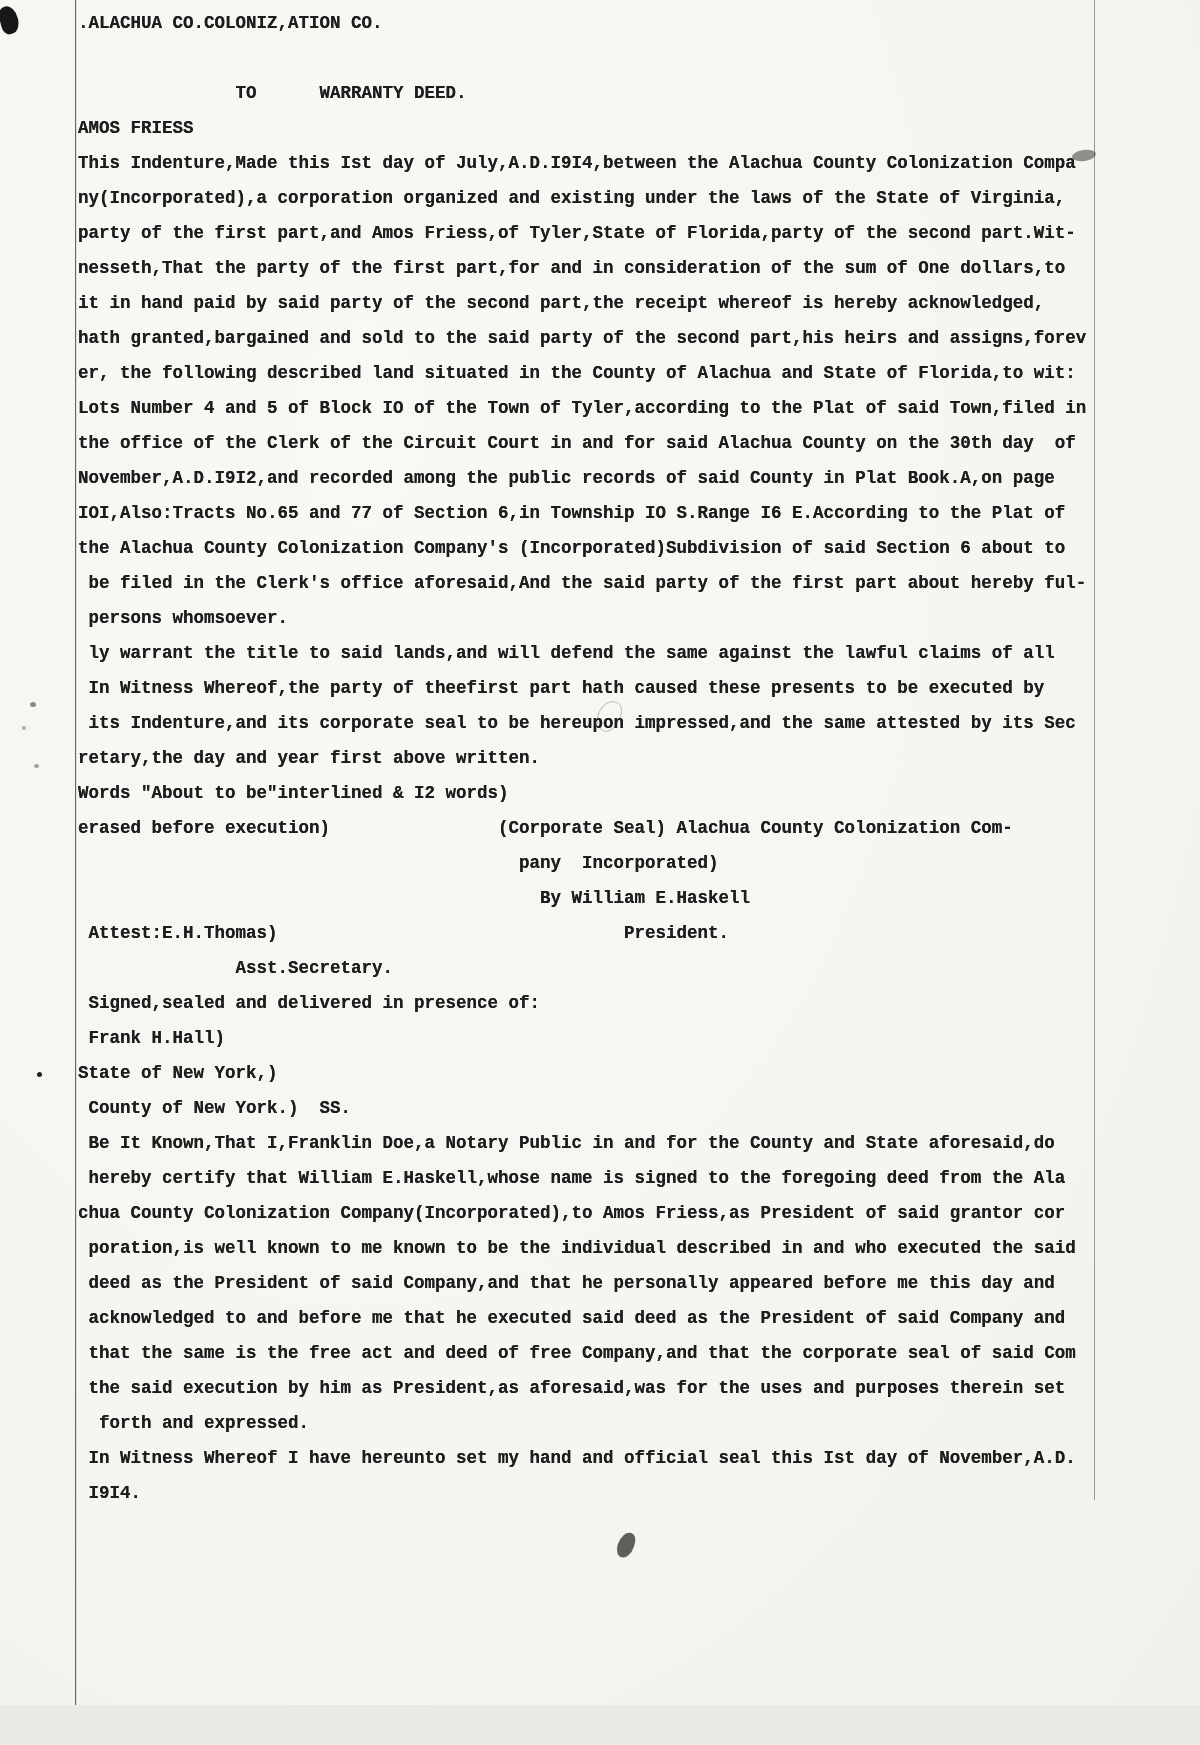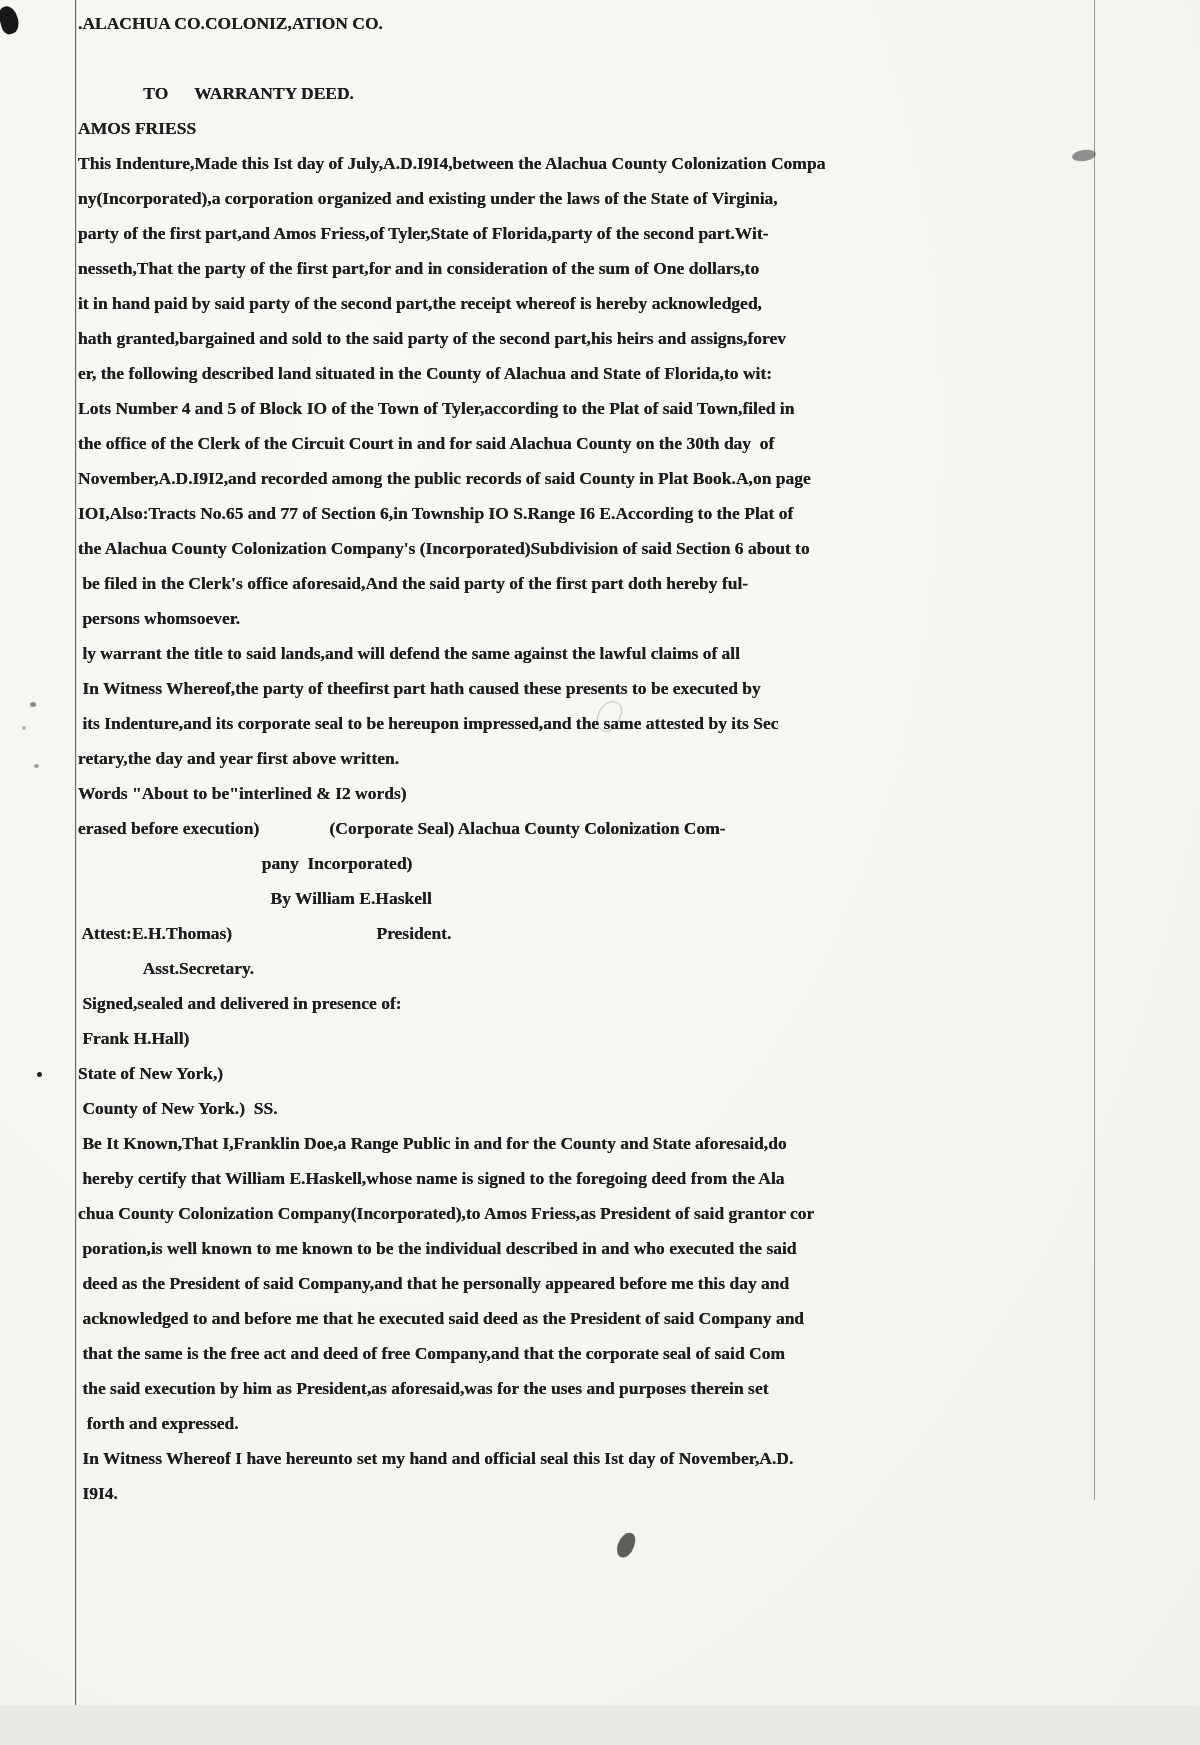--- a/index.html
+++ b/index.html
@@ -8,21 +8,20 @@
     height: 1745px;
     font-family: "Liberation Mono", "DejaVu Sans Mono", monospace;
     background: #e9e9e5;
   }
   .page {
     position: relative;
     width: 1200px;
     height: 1705px;
     background: radial-gradient(ellipse at 30% 25%, #f8f8f5 0%, #f5f5f1 55%, #f1f1ec 100%);
     overflow: hidden;
-    font-family: Liberation Serif, serif;
   }
   .rule { position: absolute; }
   .rule-left {
     left: 75px; top: 0;
     width: 1px; height: 1712px;
     background: rgba(55,55,55,0.75);
     box-shadow: 1px 0 0 rgba(55,55,55,0.12);
   }
   .rule-right {
     left: 1094px; top: 0;
@@ -124,37 +123,37 @@
       <div class="tline">party of the first part,and Amos Friess,of Tyler,State of Florida,party of the second part.Wit-</div>
       <div class="tline">nesseth,That the party of the first part,for and in consideration of the sum of One dollars,to</div>
       <div class="tline">it in hand paid by said party of the second part,the receipt whereof is hereby acknowledged,</div>
       <div class="tline">hath granted,bargained and sold to the said party of the second part,his heirs and assigns,forev</div>
       <div class="tline">er, the following described land situated in the County of Alachua and State of Florida,to wit:</div>
       <div class="tline">Lots Number 4 and 5 of Block IO of the Town of Tyler,according to the Plat of said Town,filed in</div>
       <div class="tline">the office of the Clerk of the Circuit Court in and for said Alachua County on the 30th day  of</div>
       <div class="tline">November,A.D.I9I2,and recorded among the public records of said County in Plat Book.A,on page</div>
       <div class="tline">IOI,Also:Tracts No.65 and 77 of Section 6,in Township IO S.Range I6 E.According to the Plat of</div>
       <div class="tline">the Alachua County Colonization Company's (Incorporated)Subdivision of said Section 6 about to</div>
-      <div class="tline"> be filed in the Clerk's office aforesaid,And the said party of the first part doth hereby ful-</div>
+      <div class="tline"> be filed in the Clerk's office aforesaid,And the said party of the first part about hereby ful-</div>
       <div class="tline"> persons whomsoever.</div>
       <div class="tline"> ly warrant the title to said lands,and will defend the same against the lawful claims of all</div>
       <div class="tline"> In Witness Whereof,the party of theefirst part hath caused these presents to be executed by</div>
       <div class="tline"> its Indenture,and its corporate seal to be hereupon impressed,and the same attested by its Sec</div>
       <div class="tline">retary,the day and year first above written.</div>
       <div class="tline">Words "About to be"interlined &amp; I2 words)</div>
       <div class="tline">erased before execution)                (Corporate Seal) Alachua County Colonization Com-</div>
       <div class="tline">                                          pany  Incorporated)</div>
       <div class="tline">                                            By William E.Haskell</div>
       <div class="tline"> Attest:E.H.Thomas)                                 President.</div>
       <div class="tline">               Asst.Secretary.</div>
       <div class="tline"> Signed,sealed and delivered in presence of:</div>
       <div class="tline"> Frank H.Hall)</div>
       <div class="tline">State of New York,)</div>
       <div class="tline"> County of New York.)  SS.</div>
-      <div class="tline"> Be It Known,That I,Franklin Doe,a Range Public in and for the County and State aforesaid,do</div>
+      <div class="tline"> Be It Known,That I,Franklin Doe,a Notary Public in and for the County and State aforesaid,do</div>
       <div class="tline"> hereby certify that William E.Haskell,whose name is signed to the foregoing deed from the Ala</div>
       <div class="tline">chua County Colonization Company(Incorporated),to Amos Friess,as President of said grantor cor</div>
       <div class="tline"> poration,is well known to me known to be the individual described in and who executed the said</div>
       <div class="tline"> deed as the President of said Company,and that he personally appeared before me this day and</div>
       <div class="tline"> acknowledged to and before me that he executed said deed as the President of said Company and</div>
       <div class="tline"> that the same is the free act and deed of free Company,and that the corporate seal of said Com</div>
       <div class="tline"> the said execution by him as President,as aforesaid,was for the uses and purposes therein set</div>
       <div class="tline">  forth and expressed.</div>
       <div class="tline"> In Witness Whereof I have hereunto set my hand and official seal this Ist day of November,A.D.</div>
       <div class="tline"> I9I4.</div>

